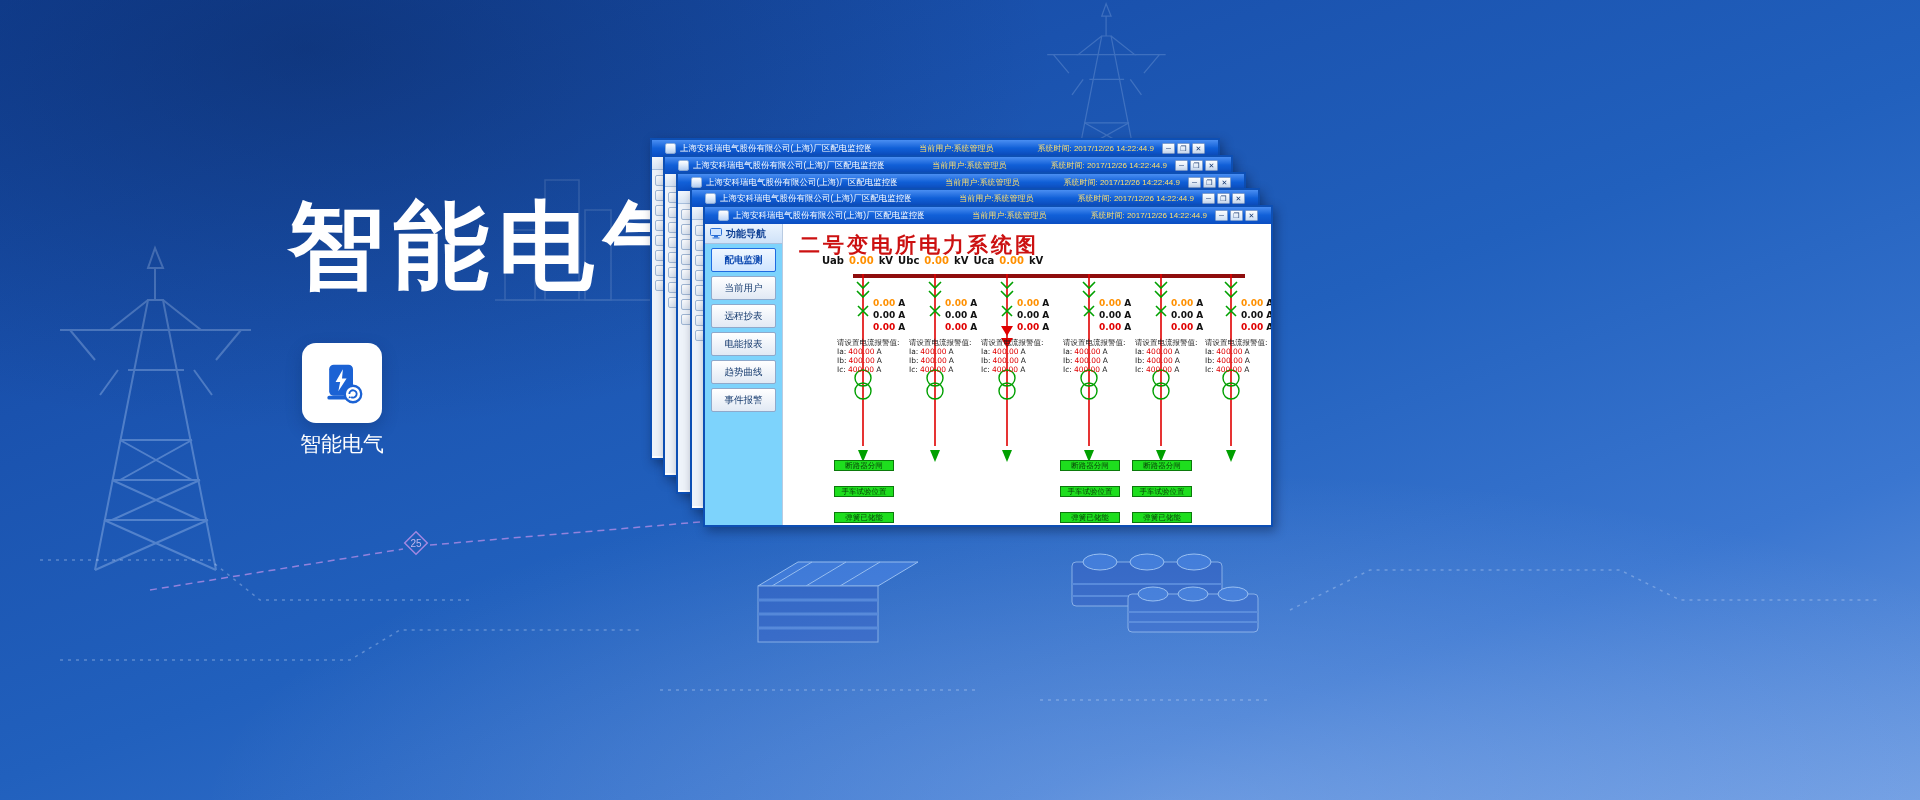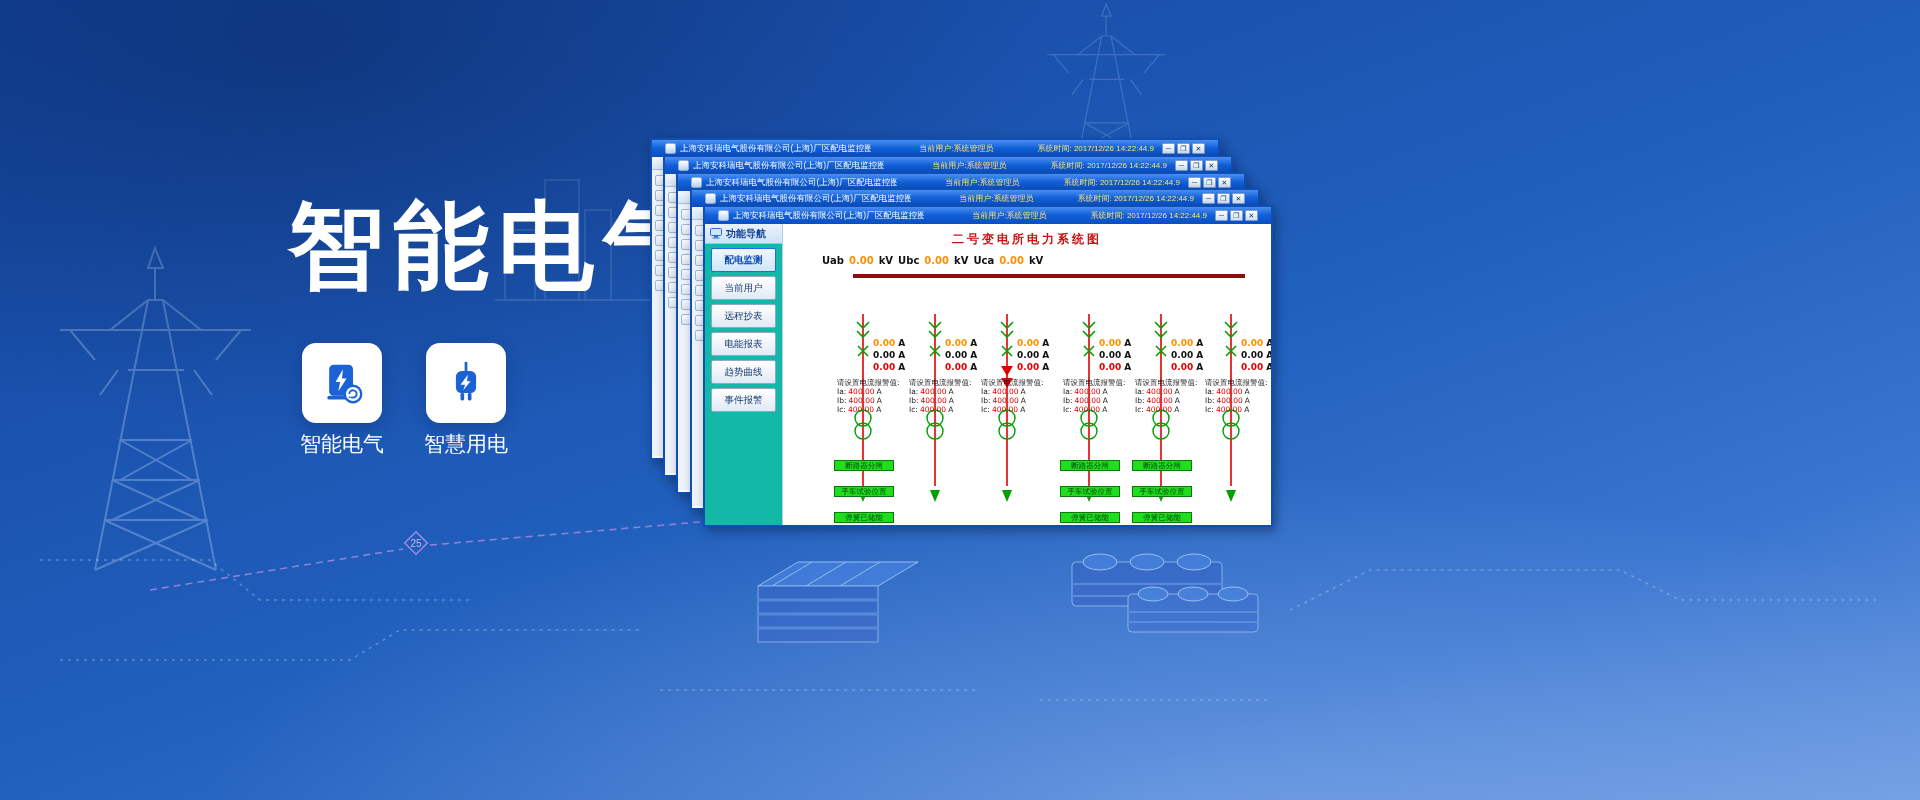--- a/index.html
+++ b/index.html
@@ -46,43 +46,43 @@
   .win-body{ display:flex; height:calc(100% - 32px); }
   .front .win-body{ height:calc(100% - 17px); }
 
   .mini-nav{ width:26px; border-right:1px solid #b9cbe2; background:#eef3fa;
     padding:5px 3px; display:flex; flex-direction:column; gap:4px; }
   .mini-btn{ height:11px; background:linear-gradient(#fbfcfe,#dde6f2);
     border:1px solid #9fb6d4; border-radius:2px; }
   .win-canvas{ flex:1; background:#ffffff; }
 
   
-  .side{ width:78px; border-right:1px solid #b9cbe2; background:#14b8a6;
+  .side{ width:78px; border-right:1px solid #b9cbe2; background:#7dd3fc;
     display:flex; flex-direction:column; }
   .side-header{ height:20px; background:linear-gradient(#eaf3fe,#cfe2f8);
     border-bottom:1px solid #a8c0de; color:#0d3f94; font-weight:bold; font-size:10px;
     display:flex; align-items:center; gap:4px; padding:0 5px; }
   .nav-btn{ margin:4px 6px 0; height:24px; background:linear-gradient(#ffffff,#e1e9f4);
     border:1px solid #8fa9cb; border-radius:2px; font-size:9.5px; color:#153a6e;
     display:flex; align-items:center; justify-content:center; }
   .nav-btn.active{ border-color:#1f6be0; background:linear-gradient(#f0f7ff,#cfe5ff);
     color:#0a47b0; font-weight:bold; }
 
   
   .diagram{ position:relative; flex:1; background:#ffffff; overflow:hidden;
     font-family:"DejaVu Sans",sans-serif; }
-  .diag-title{ position:absolute; top:7px; left:0; right:0; text-align:center;
-    color:#cc1111; font-size:12px; font-weight:bold; letter-spacing:3px;
+  .diag-title{ position:absolute; top:7px; left:16px; right:0; text-align:left;
+    color:#cc1111; font-size:21px; font-weight:bold; letter-spacing:3px;
     font-family:"Liberation Serif","DejaVu Serif",serif; }
   .volt-row{ position:absolute; top:31px; left:39px; font-size:10px; font-weight:bold; color:#111; }
   .volt-row span{ margin-right:5px; }
   .volt-val{ color:#ff9000; }
   .bus{ position:absolute; top:50px; left:70px; width:392px; height:4px; background:#8f0d0d; }
 
-  .feeder{ position:absolute; top:50px; width:96px; height:248px;margin-top:40px; }
+  .feeder{ position:absolute; top:50px; width:96px; height:248px; }
   .feeder-art{ position:absolute; left:0; top:0; }
   .currents{ position:absolute; left:22px; top:24px; font-size:9px; font-weight:bold; }
   .cur{ height:12px; white-space:nowrap; }
   .cv{ margin-right:3px; }
   .c0 .cv{ color:#ff9000; } .c1 .cv{ color:#111111; } .c2 .cv{ color:#e00000; }
   .cu{ color:#111111; }
   .alarm{ position:absolute; left:-14px; top:64px; width:80px; font-size:7.5px;
     line-height:9px; color:#222; white-space:nowrap; }
   .alarm-title{ color:#222; }
   .al{ color:#222; } .av{ color:#e00000; margin:0 2px; } .au{ color:#222; }
@@ -168,32 +168,20 @@
         <rect x="8" y="38" width="30" height="4" rx="2" fill="#1b62d4"></rect>
         <polygon points="25,9 17,23 22,23 20,33 29,19 24,19" fill="#ffffff"></polygon>
         <circle cx="36" cy="36" r="9" fill="#ffffff" stroke="#1b62d4" stroke-width="2.5"></circle>
         <path d="M32,36 a4,4 0 1 1 2,3.4" stroke="#1b62d4" stroke-width="2" fill="none"></path>
         <path d="M31,41 l1,-2.6 2.4,1.2 z" fill="#1b62d4"></path>
       </svg>
     </div>
     <div class="feature-label">智能电气</div>
   </div>
 
-  <div class="feature" style="left:426px">
-    <div class="feature-card">
-      <svg width="44" height="44" viewBox="0 0 48 48">
-        <path d="M24,1 C24,5 24,8 24,11" stroke="#1b62d4" stroke-width="3" fill="none"></path>
-        <rect x="13" y="11" width="22" height="24" rx="6" fill="#1b62d4"></rect>
-        <polygon points="26,15 18,26 23,26 21,32 29,22 25,22" fill="#ffffff"></polygon>
-        <rect x="18" y="35" width="4" height="8" rx="1.5" fill="#1b62d4"></rect>
-        <rect x="26" y="35" width="4" height="8" rx="1.5" fill="#1b62d4"></rect>
-      </svg>
-    </div>
-    <div class="feature-label">智慧用电</div>
-  </div>
 
   <div id="back-windows">
       <div class="win back" style="left: 650px; top: 138px;">
       <div class="win-titlebar">
         <span class="win-appicon"></span>
         <span class="win-title">上海安科瑞电气股份有限公司(上海)厂区配电监控图</span>
         <span class="win-spacer"></span>
         <span class="win-meta">当前用户:系统管理员</span>
         <span class="win-meta">系统时间: 2017/12/26  14:22:44.9</span>
         <span class="win-controls">

